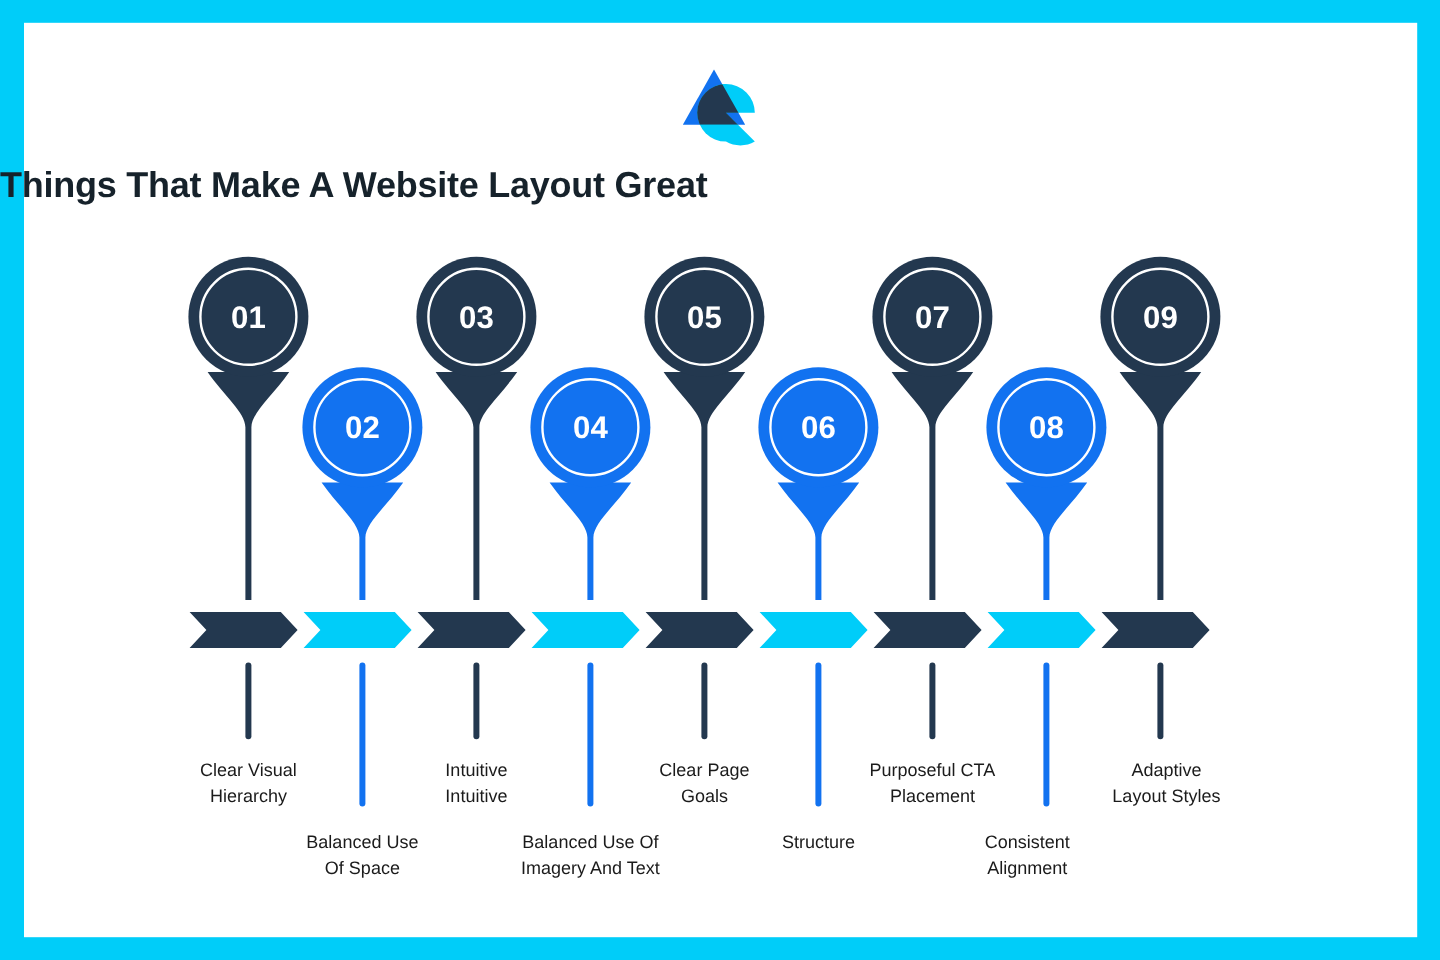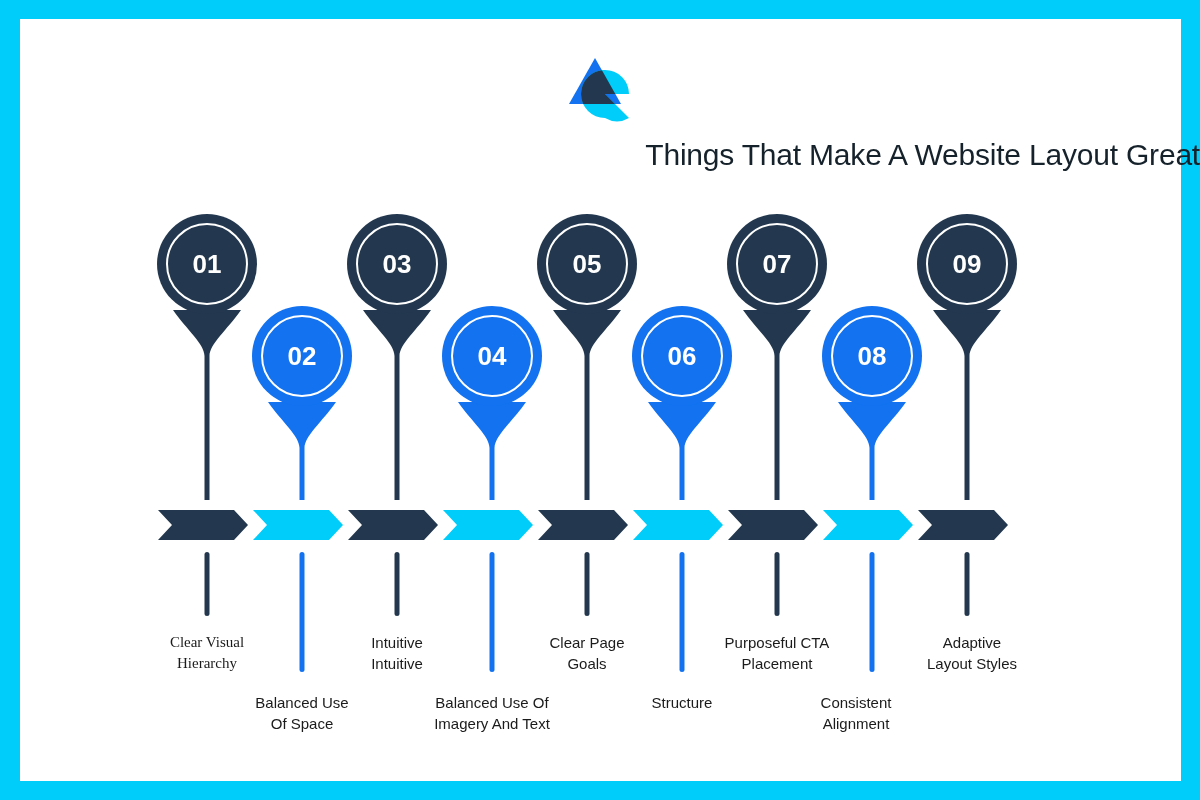--- a/index.html
+++ b/index.html
@@ -33,23 +33,23 @@
     left: 565px;
     top: 56px;
     width: 76px;
     height: 70px;
   }
   .title {
     position: absolute;
     left: 0;
     top: 138px;
     width: 1200px;
-    text-align: right;
+    text-align: left;
     font-size: 30px;
-    font-weight: normal;
+    font-weight: bold;
     color: #16222B;
     letter-spacing: -0.2px;
   }
   .stage {
     position: absolute;
     left: 0;
     top: 0;
     width: 1200px;
     height: 800px;
   }
@@ -254,21 +254,21 @@
         <rect x="489.5" y="552" width="5" height="120" rx="2.5" fill="#1272F0"></rect>
         <rect x="584.5" y="552" width="5" height="64" rx="2.5" fill="#23384F"></rect>
         <rect x="679.5" y="552" width="5" height="120" rx="2.5" fill="#1272F0"></rect>
         <rect x="774.5" y="552" width="5" height="64" rx="2.5" fill="#23384F"></rect>
         <rect x="869.5" y="552" width="5" height="120" rx="2.5" fill="#1272F0"></rect>
         <rect x="964.5" y="552" width="5" height="64" rx="2.5" fill="#23384F"></rect>
       </g>
   </svg>
 
   <div id="labels-layer">
-      <div class="label label-top" style="left: 112px; font-family: Liberation Serif, serif;">
+      <div class="label label-top" style="left: 112px;">
         <div>Clear Visual</div>
         <div>Hierarchy</div>
       </div>
       <div class="label label-bottom" style="left: 207px;">
         <div>Balanced Use</div>
         <div>Of Space</div>
       </div>
       <div class="label label-top" style="left: 302px;">
         <div>Intuitive</div>
         <div>Intuitive</div>

